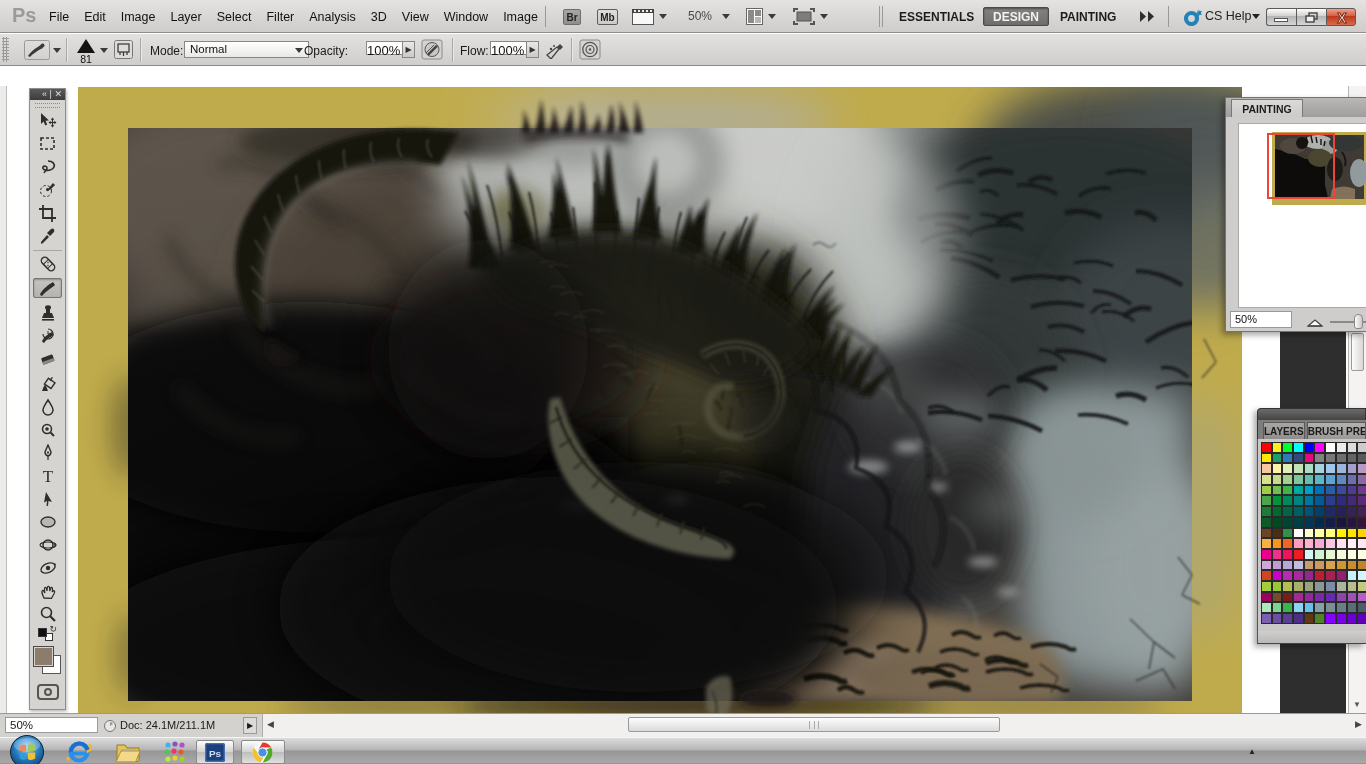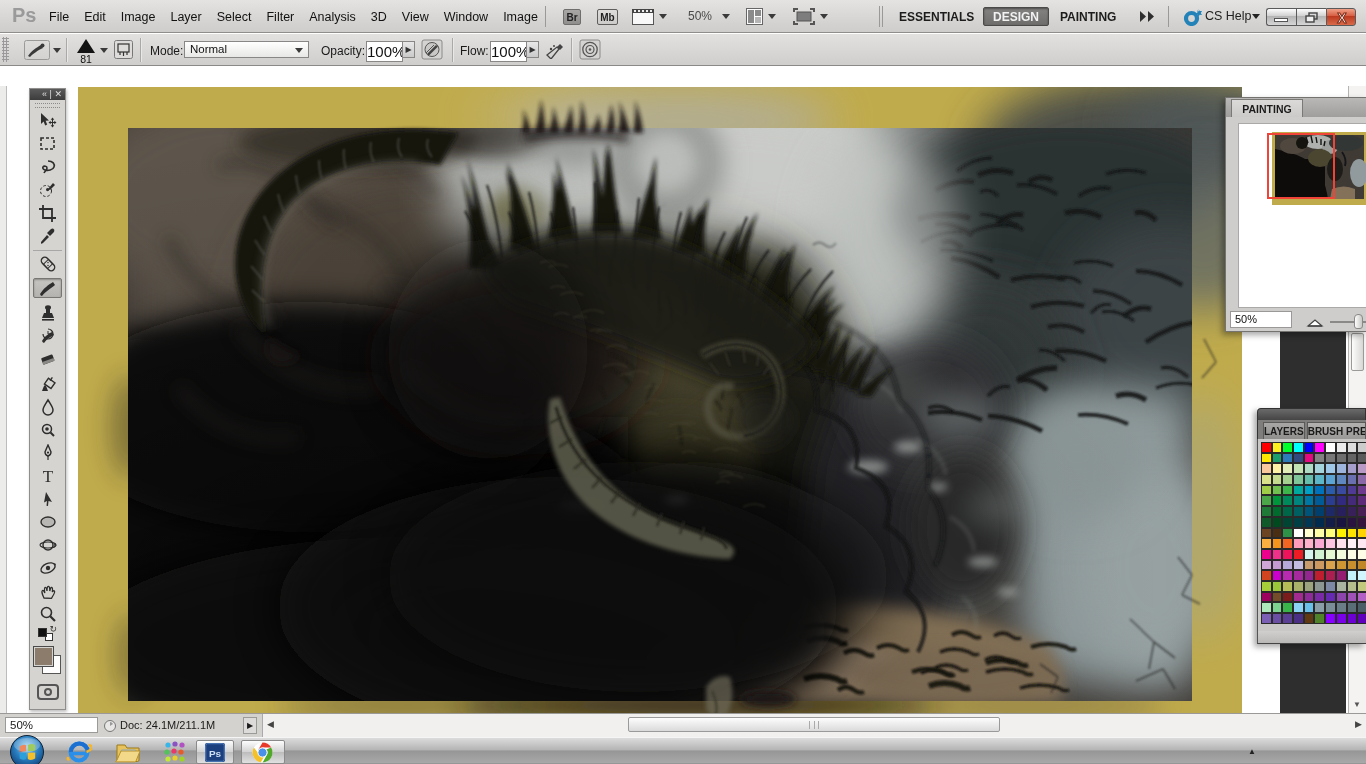--- a/index.html
+++ b/index.html
@@ -42,22 +42,22 @@
     background:#fff; border:1px solid #555; }
   .wb svg { position:absolute; left:0; top:0; }
 
   
   #optionsbar { position:absolute; left:0; top:34px; width:1366px; height:32px;
     background:linear-gradient(#e2e1e0,#cfcecd); border-bottom:1px solid #8a8988; }
   .obgrip { position:absolute; left:2px; top:3px; width:7px; height:25px;
     background-image:radial-gradient(#9a9a9a 1px, transparent 1.2px);
     background-size:3px 3px; }
   .oblabel { position:absolute; top:10px; font-size:12px; color:#1a1a1a; }
-  .obfield { position:absolute; top:7px; height:21px; background:#fff;
-    border:1px solid #888786; font-size:15px; color:#111; padding:1px 0; }
+  .obfield { position:absolute; top:7px; height:14px; background:#fff;
+    border:1px solid #888786; font-size:13px; color:#111; padding:1px 0; }
   .obbtn { position:absolute; top:7px; width:13px; height:17px;
     background:linear-gradient(#e8e8e8,#cacaca); border:1px solid #888786;
     font-size:8px; color:#333; text-align:center; line-height:15px; }
   .obdrop { position:absolute; top:7px; height:17px; background:linear-gradient(#ffffff,#e8e8e6);
     border:1px solid #888786; font-size:11.5px; color:#111; padding:1px 5px; }
   .obsep { position:absolute; top:4px; width:1px; height:24px; background:#aaa9a8;
     box-shadow:1px 0 0 #e8e8e8; }
   .obico { position:absolute; }
 
   
@@ -196,21 +196,21 @@
       <rect x="0.5" y="0.5" width="18" height="18" rx="2" fill="linear-gradient(#eee,#ccc)" fill-opacity="0" stroke="#777"></rect>
       <rect x="1" y="1" width="17" height="17" rx="2" fill="#dddcda"></rect>
       <rect x="4" y="4" width="11" height="8" fill="none" stroke="#333" stroke-width="1.2"></rect>
       <path d="M6 12 v3 M9.5 12 v4 M13 12 v3" stroke="#333" stroke-width="1.2"></path>
     </svg>
     <div class="obsep" style="left:140px"></div>
     <div class="oblabel" style="left:150px">Mode:</div>
     <div class="obdrop" style="left:184px;width:125px">Normal
       <span class="dd" style="position:absolute;right:5px;top:6px"></span>
     </div>
-    <div class="oblabel" style="left:321px">Opacity:</div>
+    <div class="oblabel" style="left:304px">Opacity:</div>
     <div class="obfield" style="left:366px;width:37px">100%</div>
     <div class="obbtn" style="left:402px">▶</div>
     <svg class="obico" style="left:421px;top:5px" width="22" height="21">
       <rect x="1" y="1" width="20" height="19" rx="2" fill="#d4d3d1" stroke="#8a8a88"></rect>
       <circle cx="11" cy="10.5" r="7" fill="#c9c8c6" stroke="#555"></circle>
       <path d="M5 14 l8-8 M7 16 l8-8" stroke="#555" stroke-width="1"></path>
       <path d="M6 15 l9-9 2 1.5 -9 9 z" fill="#444"></path>
     </svg>
     <div class="obsep" style="left:452px"></div>
     <div class="oblabel" style="left:460px">Flow:</div>

